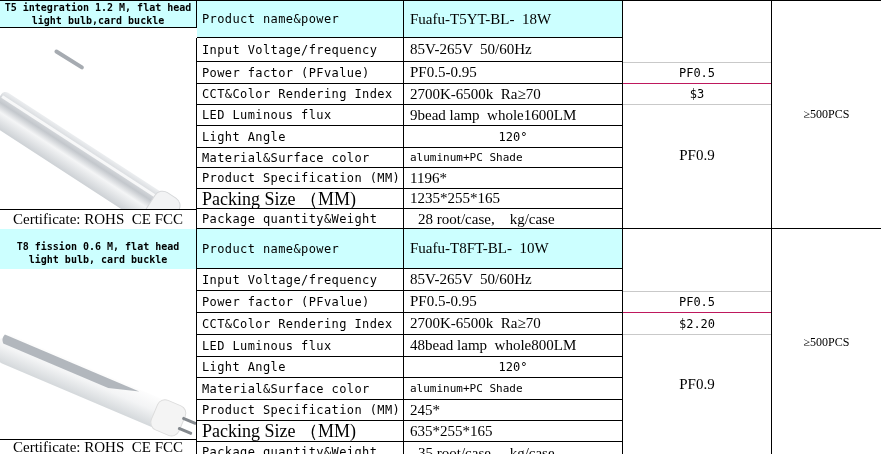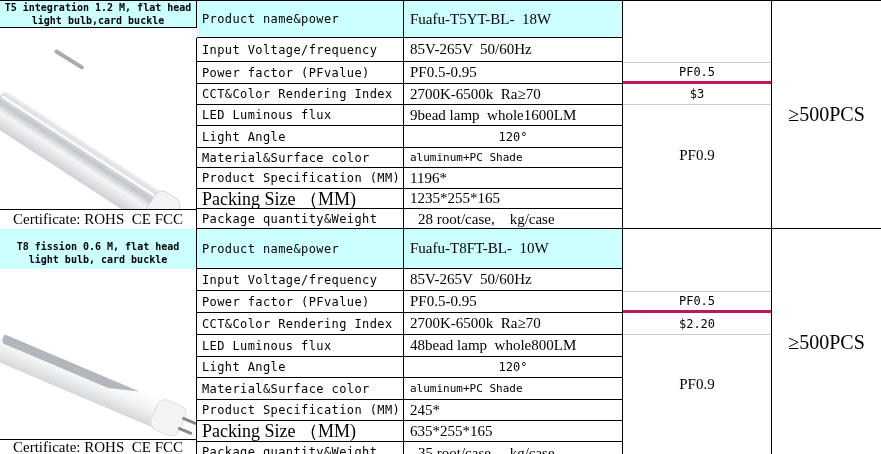--- a/index.html
+++ b/index.html
@@ -51,30 +51,30 @@
   .label.lserif{font-family:"Liberation Serif",serif;font-size:18px;letter-spacing:0;}
   .row.top .label,.row.top .value{align-items:flex-start;padding-top:3px;}
 
   
   .col4{
     position:absolute;left:623px;top:0;width:149px;height:100%;
     border-right:1px solid #000;box-sizing:border-box;display:flex;flex-direction:column;font-size:12px;
   }
   .c4empty{flex:0 0 auto;}
   .c4pf,.c4price{flex:0 0 auto;display:flex;align-items:center;justify-content:center;box-sizing:border-box;}
-  .c4pf{border-top:1px solid #C9C9C9;border-bottom:3px solid #be185d;}
+  .c4pf{border-top:1px solid #C9C9C9;border-bottom:1px solid #be185d;}
   .c4price{border-bottom:1px solid #C9C9C9;}
   .c4pf9{flex:1;display:flex;align-items:center;justify-content:center;
     font-family:"Liberation Serif",serif;font-size:15px;padding-bottom:22px;box-sizing:border-box;}
 
   
   .col5{
     position:absolute;left:772px;top:0;width:109px;height:100%;
     display:flex;align-items:center;justify-content:center;
-    font-family:"Liberation Serif",serif;font-size:20px;white-space:pre;
+    font-family:"Liberation Serif",serif;font-size:12px;white-space:pre;
   }
 </style>
 </head>
 <body>
 
 <div class="sheet">
 
   <div class="section" id="sec1">
     <div class="col1hdr">
       <span>T5 integration 1.2 M, flat head</span>

